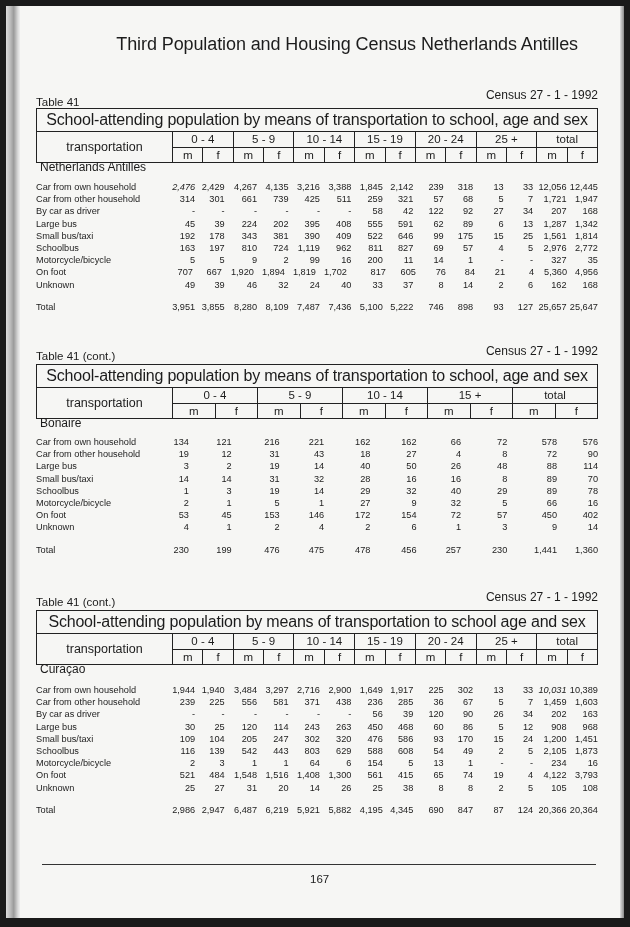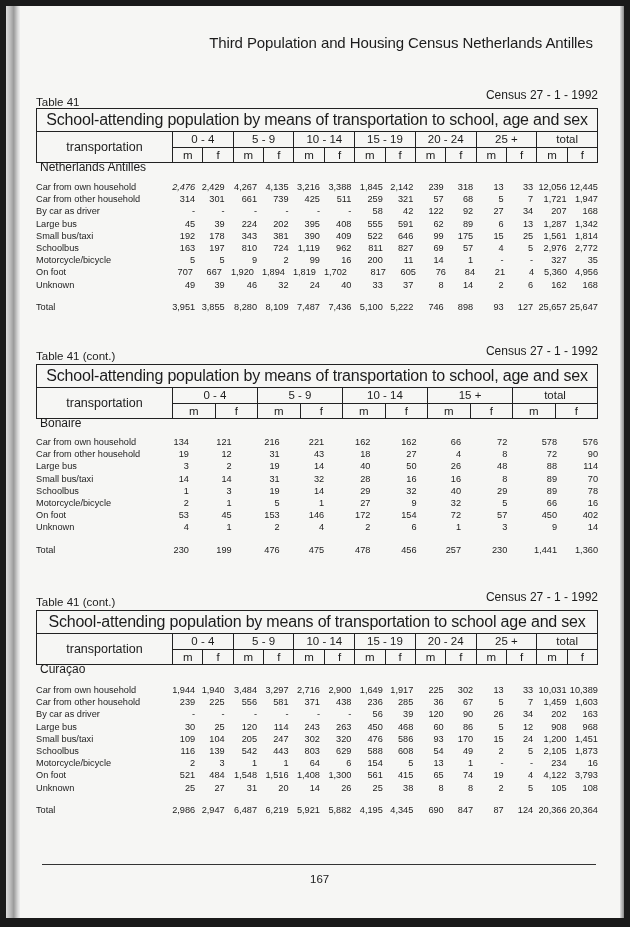--- a/index.html
+++ b/index.html
@@ -16,21 +16,21 @@
   }
   .gutter {
     position: absolute; left: 6px; top: 6px; width: 14px; height: 912px;
     background: linear-gradient(to right, #dcdcdc 0%, #bdbdbd 30%, #9a9a9a 55%, #d9d9d9 85%, #eeeeee 100%);
   }
   .rightedge {
     position: absolute; right: 6px; top: 6px; width: 4px; height: 912px;
     background: linear-gradient(to right, #e0e0e0, #888);
   }
   .running-header {
-    position: absolute; right: 37px; top: 34px; font-size: 15px; letter-spacing: -0.1px; text-align: right;
+    position: absolute; right: 52px; top: 34px; font-size: 18px; letter-spacing: -0.1px; text-align: right;
   }
   .section { position: absolute; left: 36px; width: 562px; }
   .table-label { position: absolute; left: 0; font-size: 11.5px; }
   .census-label { position: absolute; right: 0; font-size: 12px; }
   .frame {
     position: absolute; left: 0; width: 562px;
     border: 1.4px solid #222;
     box-sizing: border-box;
     background: #f6f6f4;
   }
@@ -542,21 +542,21 @@
         <div class="v" style="width: 33px;">3,484</div>
         <div class="v" style="width: 32px;">3,297</div>
         <div class="v" style="width: 32px;">2,716</div>
         <div class="v" style="width: 32px;">2,900</div>
         <div class="v" style="width: 32px;">1,649</div>
         <div class="v" style="width: 31px;">1,917</div>
         <div class="v" style="width: 31px;">225</div>
         <div class="v" style="width: 30px;">302</div>
         <div class="v" style="width: 31px;">13</div>
         <div class="v" style="width: 30px;">33</div>
-        <div class="v" style="width: 34px;">10,031</div>
+        <div class="v" style="width: 34px; font-style: italic;">10,031</div>
         <div class="v" style="width: 32px;">10,389</div>
       </div>
       <div class="row">
         <div class="lbl">Car from other household</div>
         <div class="v" style="width: 44px;">239</div>
         <div class="v" style="width: 30px;">225</div>
         <div class="v" style="width: 33px;">556</div>
         <div class="v" style="width: 32px;">581</div>
         <div class="v" style="width: 32px;">371</div>
         <div class="v" style="width: 32px;">438</div>

